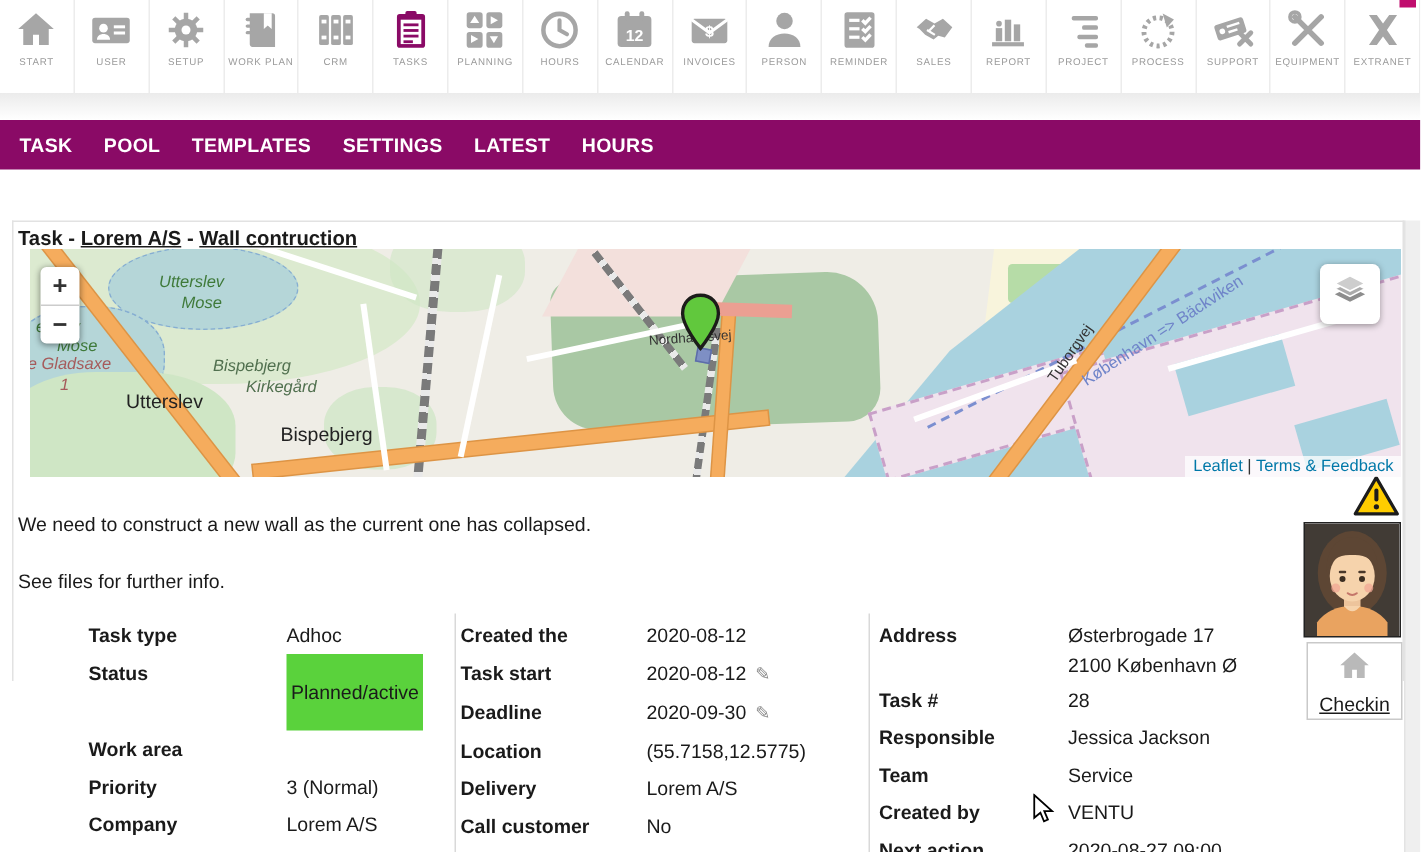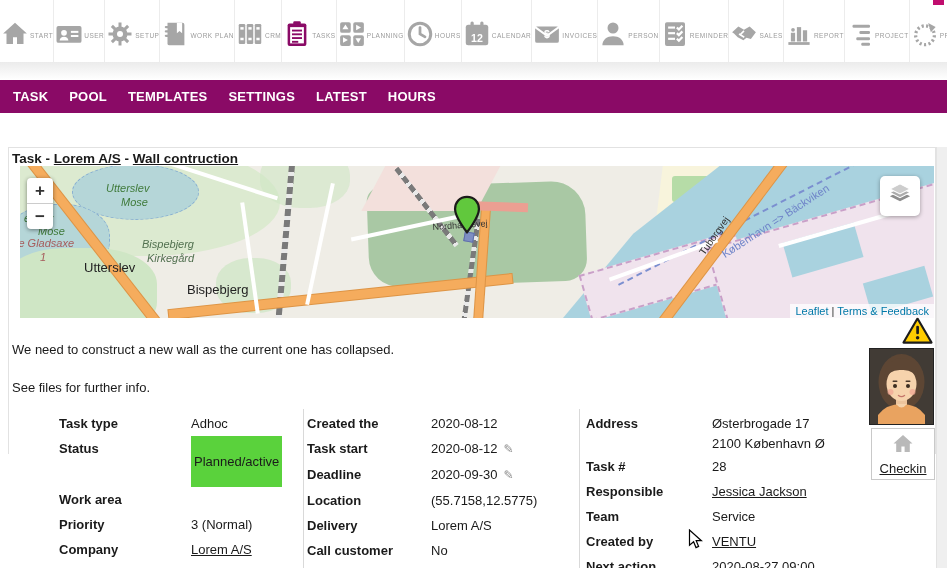--- a/index.html
+++ b/index.html
@@ -1,20 +1,20 @@
 <!DOCTYPE html>
 <html style="--accent: #8a0a66; --green: #5ad23c;"><head>
 <meta charset="utf-8">
 <style>
   html,body{margin:0;padding:0;background:#fff;}
   .screen{position:relative;width:947px;height:568px;background:#fff;overflow:hidden;
           font-family:"Liberation Sans",sans-serif;color:#1a1a1a;}
   
   .toolbar{position:absolute;left:0;top:0;width:947px;height:62px;display:flex;background:#fff;}
-  .tb-cell{flex:1;display:flex;flex-direction:row;align-items:center;padding-top:5px;
+  .tb-cell{flex:1;display:flex;flex-direction:column;align-items:center;padding-top:5px;
            border-right:1px solid #ececec;color:#a6a6a6;cursor:pointer;box-sizing:border-box;}
   .tb-cell.active{color:var(--accent);}
   .tb-icon{width:30px;height:30px;display:block;}
   .tb-icon svg{width:30px;height:30px;display:block;}
   .tb-label{font-size:6.5px;letter-spacing:.5px;color:#9b9b9b;margin-top:3px;white-space:nowrap;}
   .tb-shadow{position:absolute;left:0;top:62px;width:947px;height:18px;
              background:linear-gradient(#ebebeb,#ffffff);}
   
   .menubar{position:absolute;left:0;top:80px;width:947px;height:33px;background:var(--accent);
            display:flex;align-items:center;gap:21px;padding-left:13px;box-sizing:border-box;}
@@ -65,21 +65,21 @@
   .desc{position:absolute;left:3px;font-size:13px;color:#1a1a1a;}
   .d-col{position:absolute;top:263px;font-size:13px;}
   .col1{left:4px;width:280px;margin-left:46px;} .col2{left:298px;width:262px;} .col3{left:577px;width:275px;}
   .vline{position:absolute;top:261px;height:160px;width:1px;background:#d9d9d9;}
   .d-row{display:flex;align-items:flex-start;line-height:25px;min-height:25px;}
   .d-row.multi{line-height:20px;min-height:43px;padding-top:3px;box-sizing:border-box;}
   .d-lbl{font-weight:bold;flex:none;}
   .col1 .d-lbl{width:132px;} .col2 .d-lbl{width:124px;} .col3 .d-lbl{width:126px;}
   .d-val{flex:1;}
   .d-val.wrap{max-width:122px;}
-  .d-link{color:#1a1a1a;text-decoration:underline;cursor:pointer;}
+  .d-link{color:#1a1a1a;cursor:pointer;}
   .status-badge{display:inline-block;background:var(--green);padding:16px 3px;line-height:19px;}
   .pencil{color:#8a8a8a;font-size:12px;margin-left:6px;cursor:pointer;}
   
   .warning{position:absolute;left:892px;top:168px;width:33px;height:29px;}
   .avatar{position:absolute;left:860px;top:200px;width:65px;height:77px;border:1px solid #222;
           box-sizing:border-box;}
   .checkin{position:absolute;left:862px;top:280px;width:64px;height:52px;border:1px solid #c9c9c9;
            background:#fff;text-align:center;box-sizing:border-box;cursor:pointer;}
   .checkin-label{font-size:13px;text-decoration:underline;color:#1a1a1a;display:block;margin-top:1px;}
   
@@ -380,21 +380,21 @@
         </div>
       <div id="mapLabels">
           <span class="m-lbl m-nature" style="left: 86px; top: 16px;">Utterslev</span>
           <span class="m-lbl m-nature" style="left: 101px; top: 30px;">Mose</span>
           <span class="m-lbl m-nature" style="left: 4px; top: 46px;">erslev</span>
           <span class="m-lbl m-nature" style="left: 18px; top: 59px;">Mose</span>
           <span class="m-lbl m-place" style="left: -4px; top: 71px;">je Gladsaxe</span>
           <span class="m-lbl m-place" style="left: 20px; top: 85px;">1</span>
           <span class="m-lbl m-town" style="left: 64px; top: 94px;">Utterslev</span>
           <span class="m-lbl m-cemetery" style="left: 122px; top: 72px;">Bispebjerg</span>
-          <span class="m-lbl m-cemetery" style="left: 127px; top: 86px;">Kirkegård</span>
+          <span class="m-lbl m-cemetery" style="left: 144px; top: 86px;">Kirkegård</span>
           <span class="m-lbl m-town" style="left: 167px; top: 116px;">Bispebjerg</span>
           <span class="m-lbl m-road" style="left: 686px; top: 80px; transform: rotate(-55deg);">Tuborgvej</span>
           <span class="m-lbl m-roadsm" style="left: 413px; top: 56px; transform: rotate(-4deg);">Nordhavnsvej</span>
           <span class="m-lbl m-ferry" style="left: 706px; top: 82px; transform: rotate(-33deg);">København =&gt; Bäckviken</span>
         </div>
 
       <div class="zoomctl">
         <div class="zbtn">+</div>
         <div class="zbtn">−</div>
       </div>

